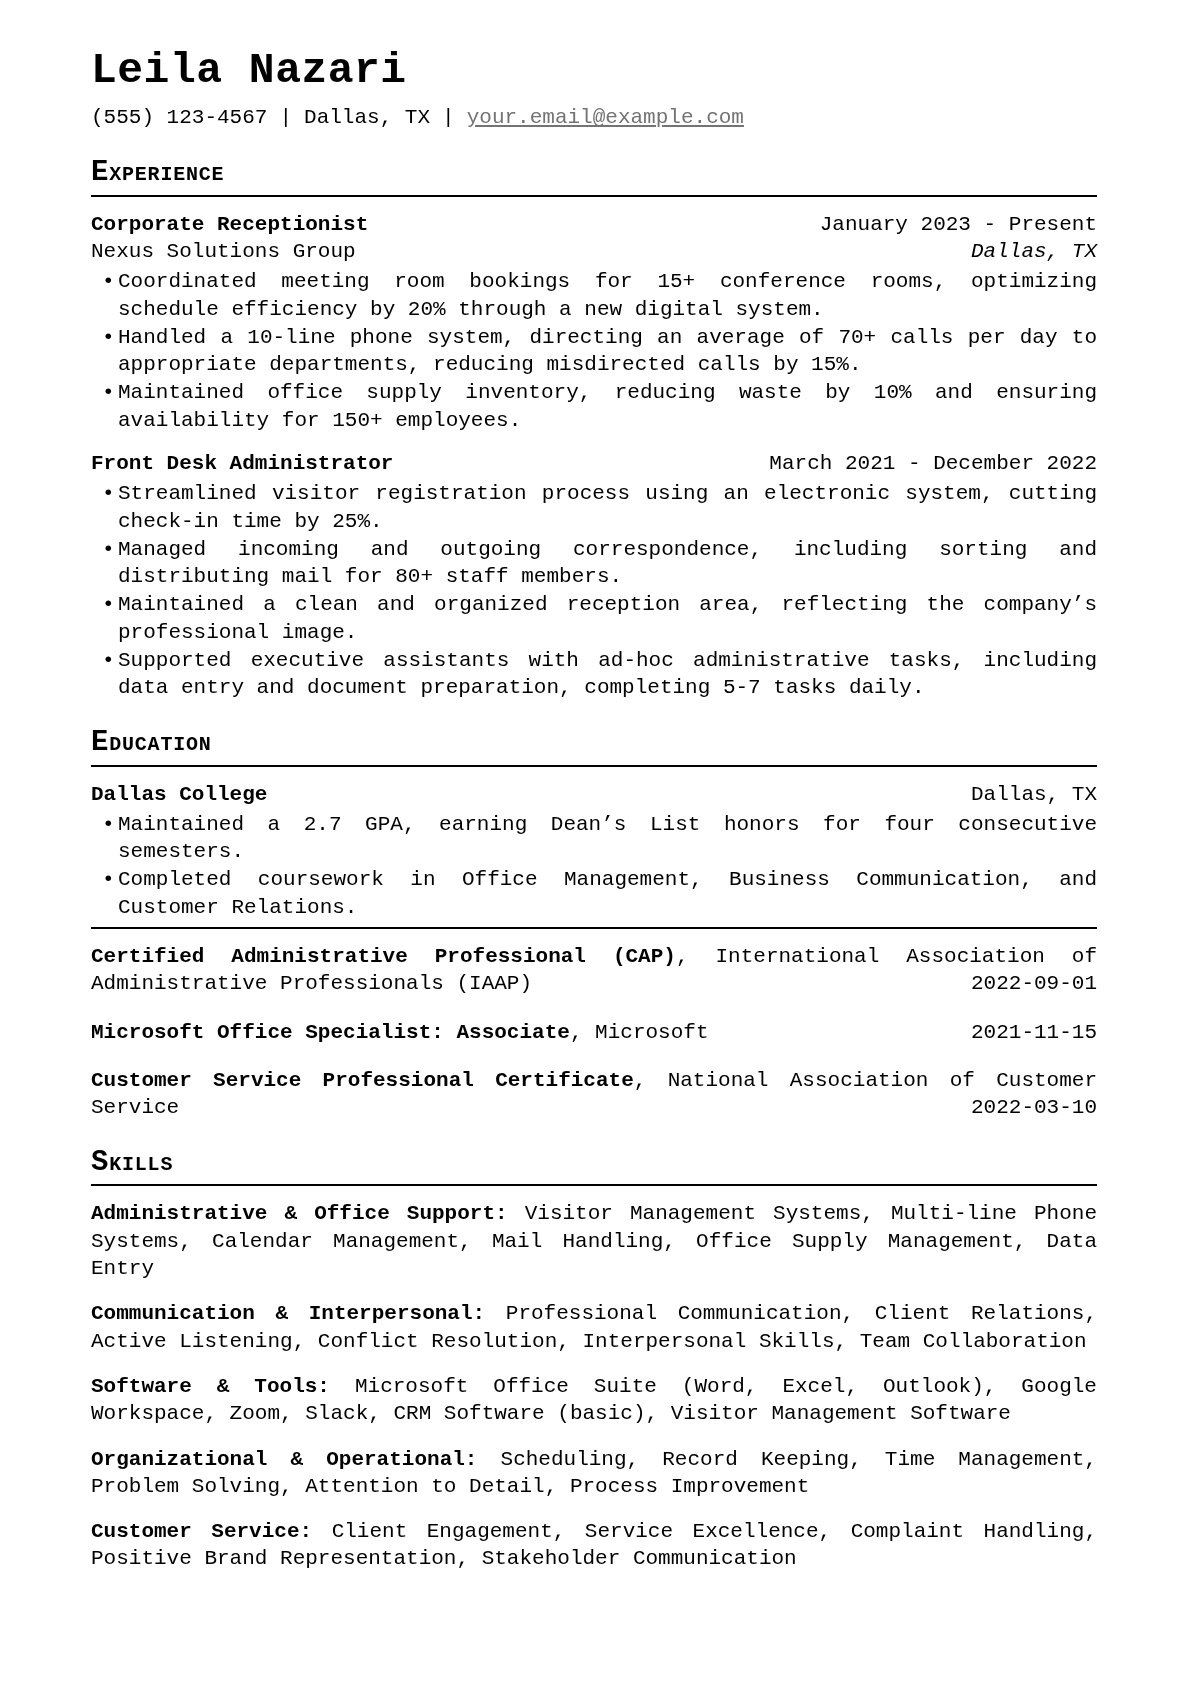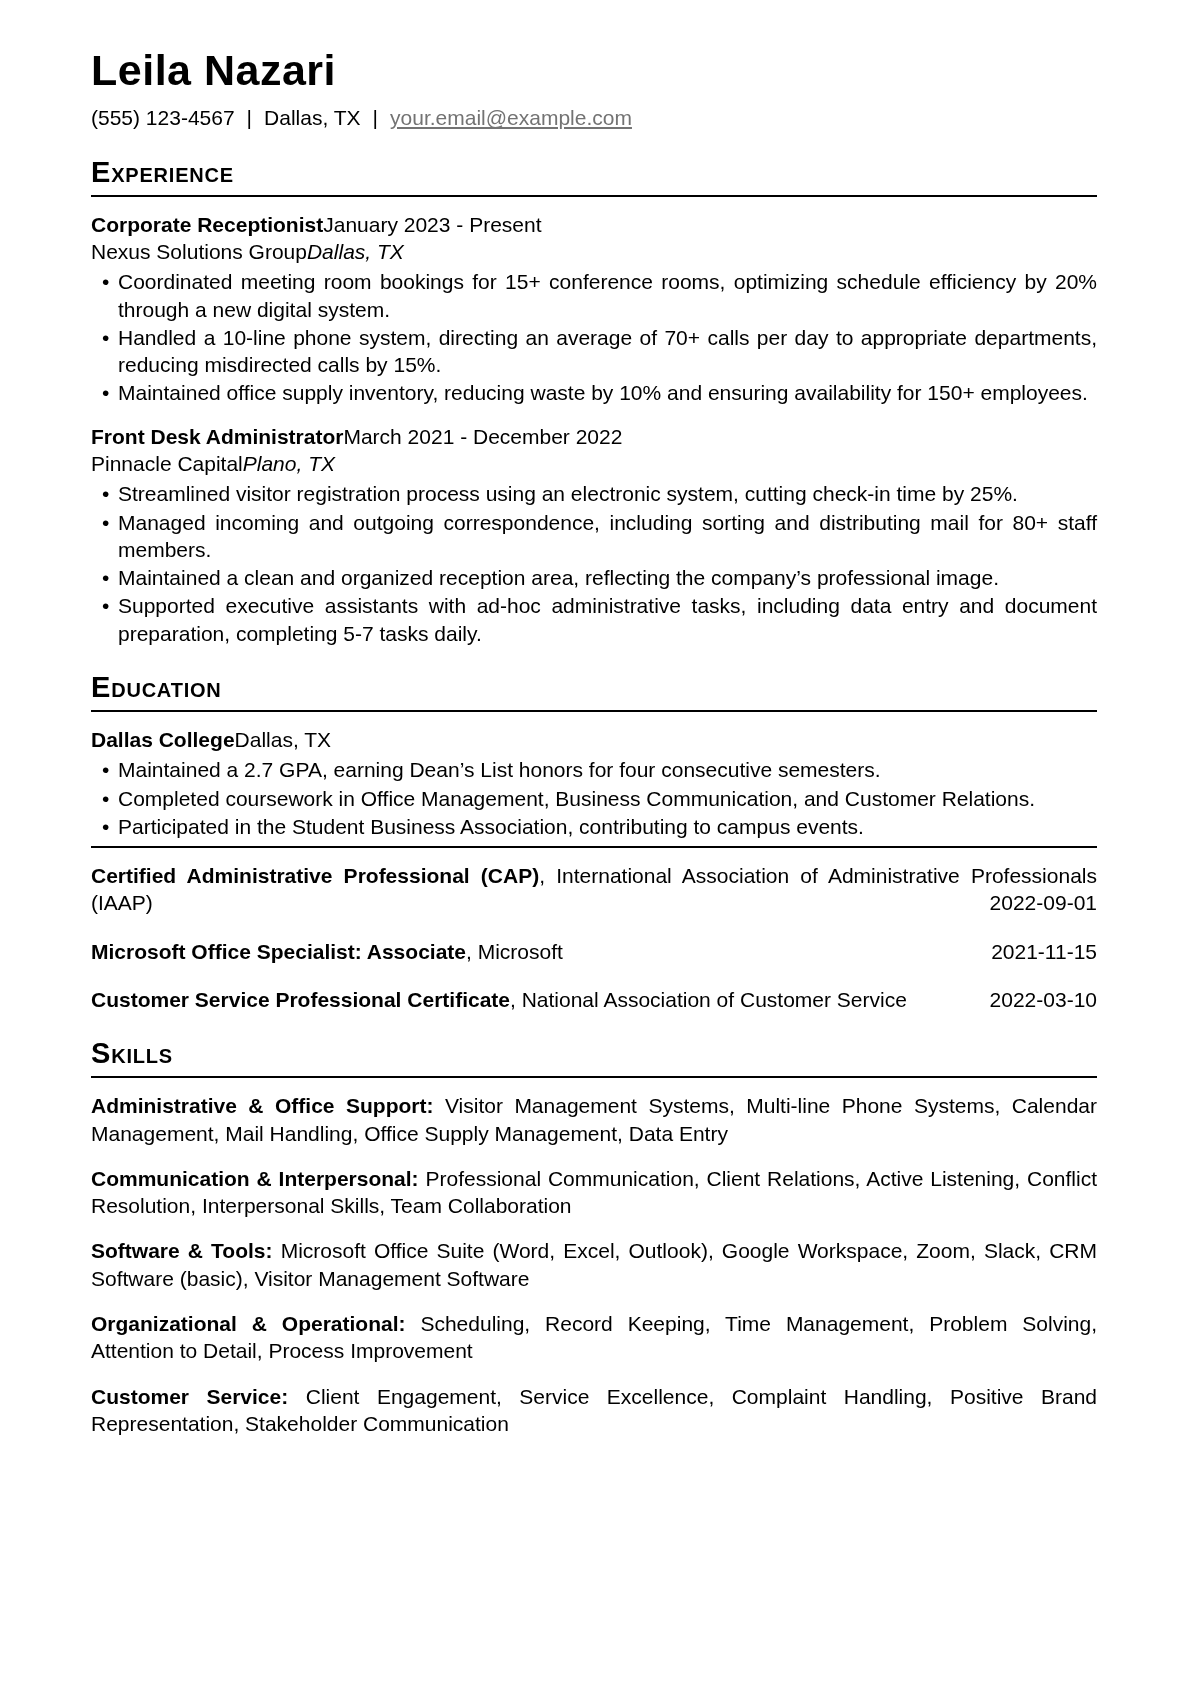--- a/index.html
+++ b/index.html
@@ -3,21 +3,21 @@
 <meta charset="utf-8">
 <style>
   * { box-sizing: border-box; }
   html, body { margin: 0; padding: 0; background: #ffffff; }
   .page {
     width: 1142px;
     height: 1683px;
     margin: 0 auto;
     background: #ffffff;
     color: #000000;
-    font-family: Liberation Sans, sans-serif;
+    font-family: Liberation Mono, monospace;
     font-size: 21px;
     line-height: 1.3;
     padding: 46px 69px 30px 67px;
     overflow: hidden;
   }
   h1 {
     margin: 0;
     font-size: 43px;
     font-weight: 700;
     line-height: 1.15;
@@ -44,20 +44,21 @@
   .rule {
     border: none;
     border-top: 2px solid #000000;
     margin: 6px 0 0 0;
     height: 0;
   }
   .entry { margin-top: 15px; }
   .entry + .entry { margin-top: 16px; }
   .row {
     display: flex;
+    justify-content: space-between;
     align-items: baseline;
   }
   .b { font-weight: 700; }
   .i { font-style: italic; }
   ul.bullets {
     margin: 3px 0 0 0;
     padding: 0;
     list-style: none;
   }
   ul.bullets li {
@@ -120,24 +121,20 @@
         <li>Handled a 10-line phone system, directing an average of 70+ calls per day to appropriate departments, reducing misdirected calls by 15%.</li>
         <li>Maintained office supply inventory, reducing waste by 10% and ensuring availability for 150+ employees.</li>
       </ul>
     </div>
 
     <div class="entry">
       <div class="row">
         <span class="b">Front Desk Administrator</span>
         <span>March 2021 - December 2022</span>
       </div>
-      <div class="row">
-        <span>Pinnacle Capital</span>
-        <span class="i">Plano, TX</span>
-      </div>
       <ul class="bullets">
         <li>Streamlined visitor registration process using an electronic system, cutting check-in time by 25%.</li>
         <li>Managed incoming and outgoing correspondence, including sorting and distributing mail for 80+ staff members.</li>
         <li>Maintained a clean and organized reception area, reflecting the company’s professional image.</li>
         <li>Supported executive assistants with ad-hoc administrative tasks, including data entry and document preparation, completing 5-7 tasks daily.</li>
       </ul>
     </div>
   </section>
 
   <section>
@@ -145,21 +142,20 @@
     <div class="rule"></div>
 
     <div class="entry first">
       <div class="row">
         <span class="b">Dallas College</span>
         <span>Dallas, TX</span>
       </div>
       <ul class="bullets">
         <li>Maintained a 2.7 GPA, earning Dean’s List honors for four consecutive semesters.</li>
         <li>Completed coursework in Office Management, Business Communication, and Customer Relations.</li>
-        <li>Participated in the Student Business Association, contributing to campus events.</li>
       </ul>
     </div>
   </section>
 
   <section>
     <div class="rule"></div>
 
     <p class="cert first">
       <span class="b">Certified Administrative Professional (CAP)</span><span>, International Association of Administrative Professionals (IAAP)</span>
       <span class="cert-date">2022-09-01</span>

